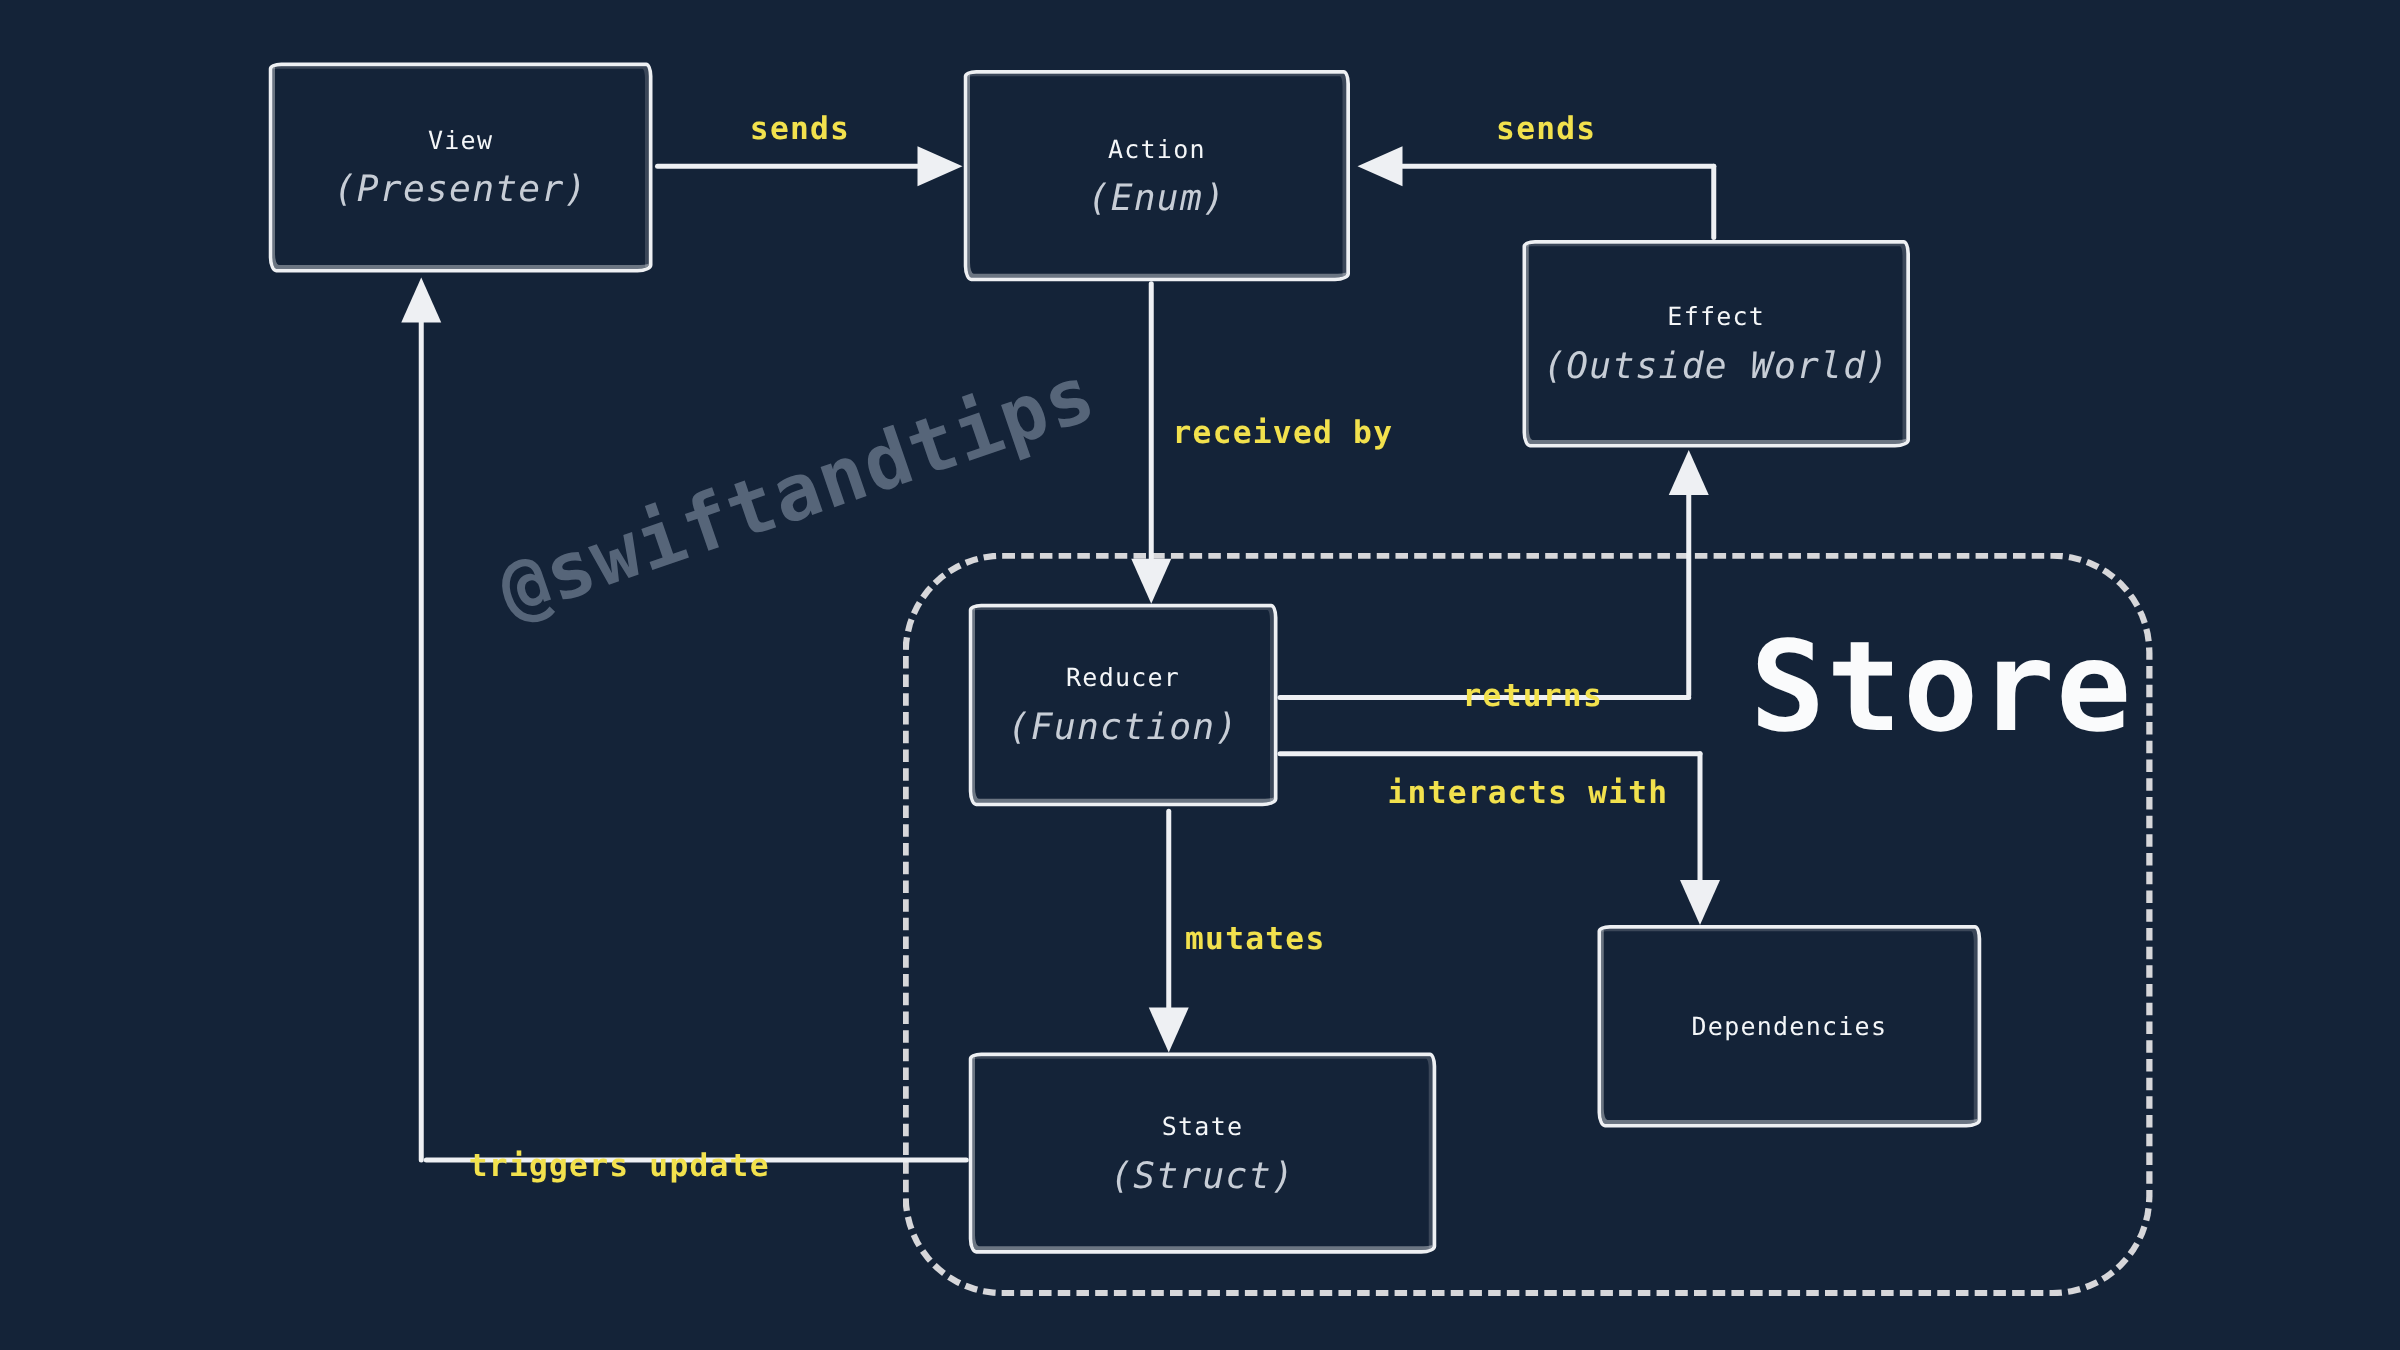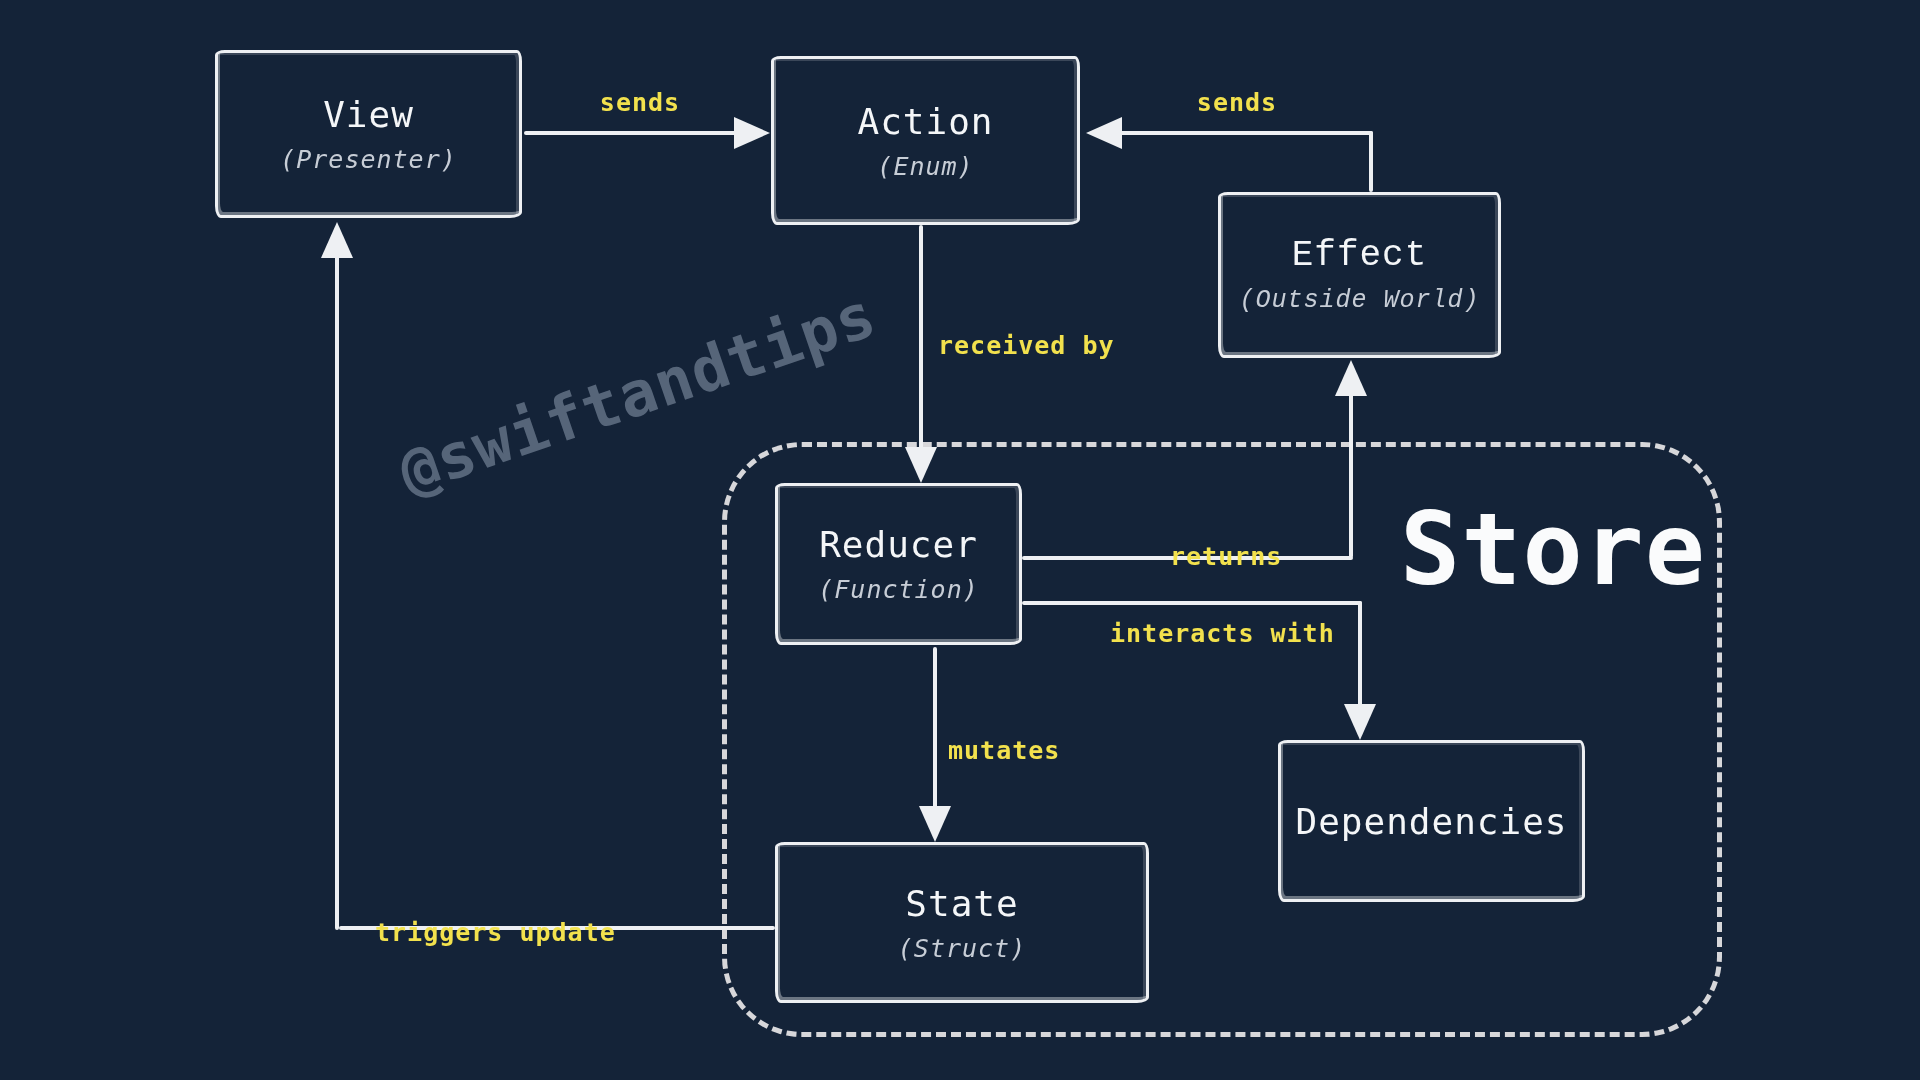--- a/index.html
+++ b/index.html
@@ -34,22 +34,22 @@
   }
   
   .node{
     position:absolute;box-sizing:border-box;background:var(--bg);
     border:3.5px solid var(--stroke);
     border-radius:10px 5px 12px 6px / 5px 11px 6px 12px;
     box-shadow:inset 2px -3px 0 0 rgba(238,240,243,.40), inset -3px 2px 0 0 rgba(238,240,243,.18);
     display:flex;flex-direction:column;align-items:center;justify-content:center;
     gap:10px;
   }
-  .node-title{font-size:36px;color:#f4f6f8;letter-spacing:1px;}
-  .node-sub{font-size:25px;font-style:italic;color:var(--sub);letter-spacing:1px;}
+  .node-title{font-size:20px;color:#f4f6f8;letter-spacing:1px;}
+  .node-sub{font-size:29px;font-style:italic;color:var(--sub);letter-spacing:1px;}
   .node-sub:empty{display:none;}
   
   .seg{position:absolute;background:var(--stroke);border-radius:2px;}
   .seg.h{height:4px;}
   .seg.v{width:4px;}
   
   .head{position:absolute;width:0;height:0;}
   .head.right{border-top:16px solid transparent;border-bottom:16px solid transparent;border-left:36px solid var(--stroke);}
   .head.left {border-top:16px solid transparent;border-bottom:16px solid transparent;border-right:36px solid var(--stroke);}
   .head.down {border-left:16px solid transparent;border-right:16px solid transparent;border-top:36px solid var(--stroke);}
@@ -73,21 +73,21 @@
   <div class="node" style="left:215px;top:50px;width:307px;height:168px;">
     <div class="node-title">View</div>
     <div class="node-sub">(Presenter)</div>
   </div>
 
   <div class="node" style="left:771px;top:56px;width:309px;height:169px;">
     <div class="node-title">Action</div>
     <div class="node-sub">(Enum)</div>
   </div>
 
-  <div class="node" style="left:1218px;top:192px;width:283px;height:166px;font-family:Liberation Mono, monospace;">
+  <div class="node" style="left:1218px;top:192px;width:310px;height:166px;">
     <div class="node-title">Effect</div>
     <div class="node-sub">(Outside World)</div>
   </div>
 
   <div class="node" style="left:775px;top:483px;width:247px;height:162px;">
     <div class="node-title">Reducer</div>
     <div class="node-sub">(Function)</div>
   </div>
 
   <div class="node" style="left:1278px;top:740px;width:307px;height:162px;">

